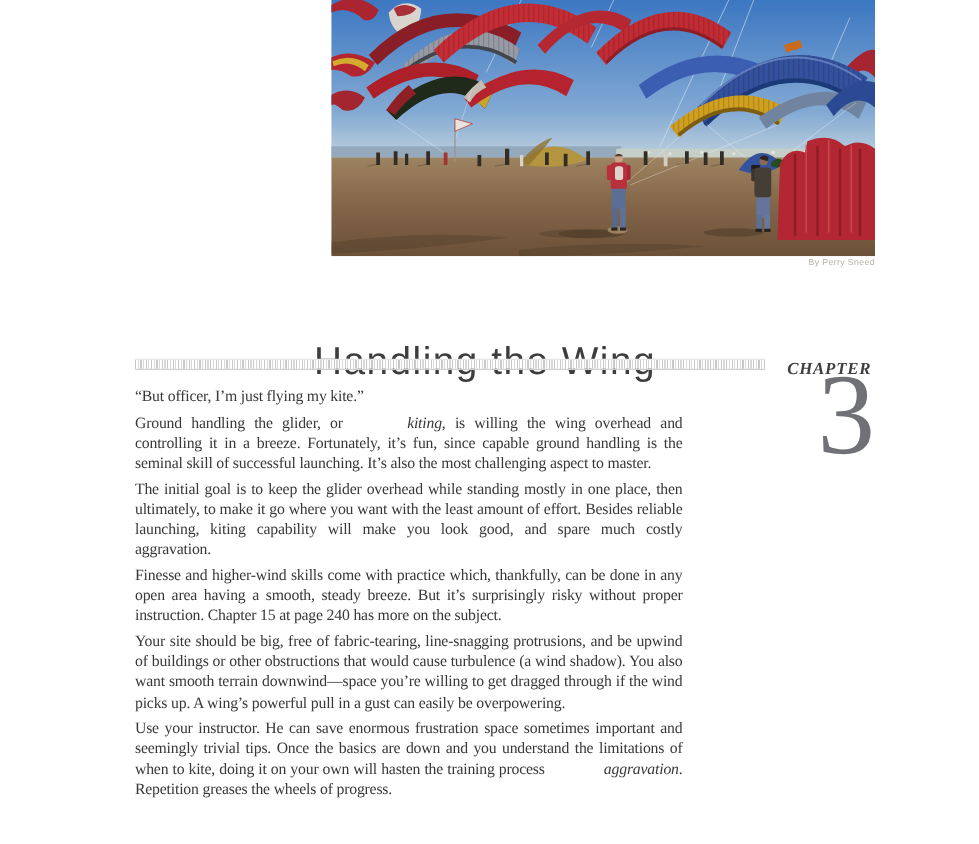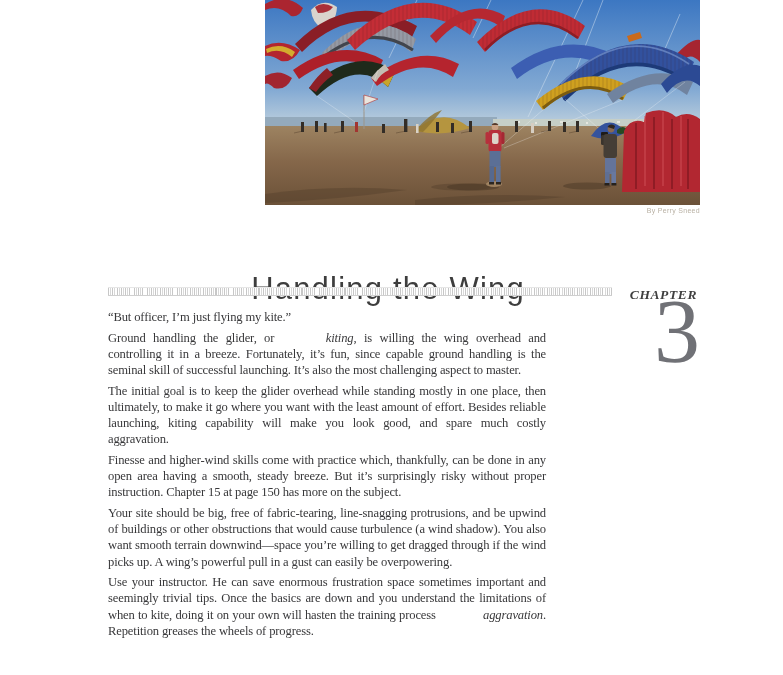--- a/index.html
+++ b/index.html
@@ -232,18 +232,18 @@
     <span class="chapter-label">CHAPTER</span>
   </div>
 
   <div class="chapter-number">3</div>
 
 
   <div class="body-col">
     <p><span>“But officer, I’m just flying my kite.”</span><span class="it"></span><span></span></p>
     <p><span>Ground handling the glider, or </span><span class="it">kiting</span><span>, is willing the wing overhead and controlling it in a breeze. Fortunately, it’s fun, since capable ground handling is the seminal skill of successful launching. It’s also the most challenging aspect to master.</span></p>
     <p><span>The initial goal is to keep the glider overhead while standing mostly in one place, then ultimately, to make it go where you want with the least amount of effort. Besides reliable launching, kiting capability will make you look good, and spare much costly aggravation.</span><span class="it"></span><span></span></p>
-    <p><span>Finesse and higher-wind skills come with practice which, thankfully, can be done in any open area having a smooth, steady breeze. But it’s surprisingly risky without proper instruction. Chapter 15 at page 150 has more on the subject.</span><span class="it"></span><span></span></p>
+    <p><span>Finesse and higher-wind skills come with practice which, thankfully, can be done in any open area having a smooth, steady breeze. But it’s surprisingly risky without proper instruction. Chapter 15 at page 240 has more on the subject.</span><span class="it"></span><span></span></p>
     <p><span>Your site should be big, free of fabric-tearing, line-snagging protrusions, and be upwind of buildings or other obstructions that would cause turbulence (a wind shadow). You also want smooth terrain downwind—space you’re willing to get dragged through if the wind picks up. A wing’s powerful pull in a gust can easily be overpowering.</span><span class="it"></span><span></span></p>
     <p><span>Use your instructor. He can save enormous frustration space sometimes important and seemingly trivial tips. Once the basics are down and you understand the limitations of when to kite, doing it on your own will hasten the training process </span><span class="it">aggravation</span><span>. Repetition greases the wheels of progress.</span></p>
   </div>
 
 </div>
 
 </body></html>

